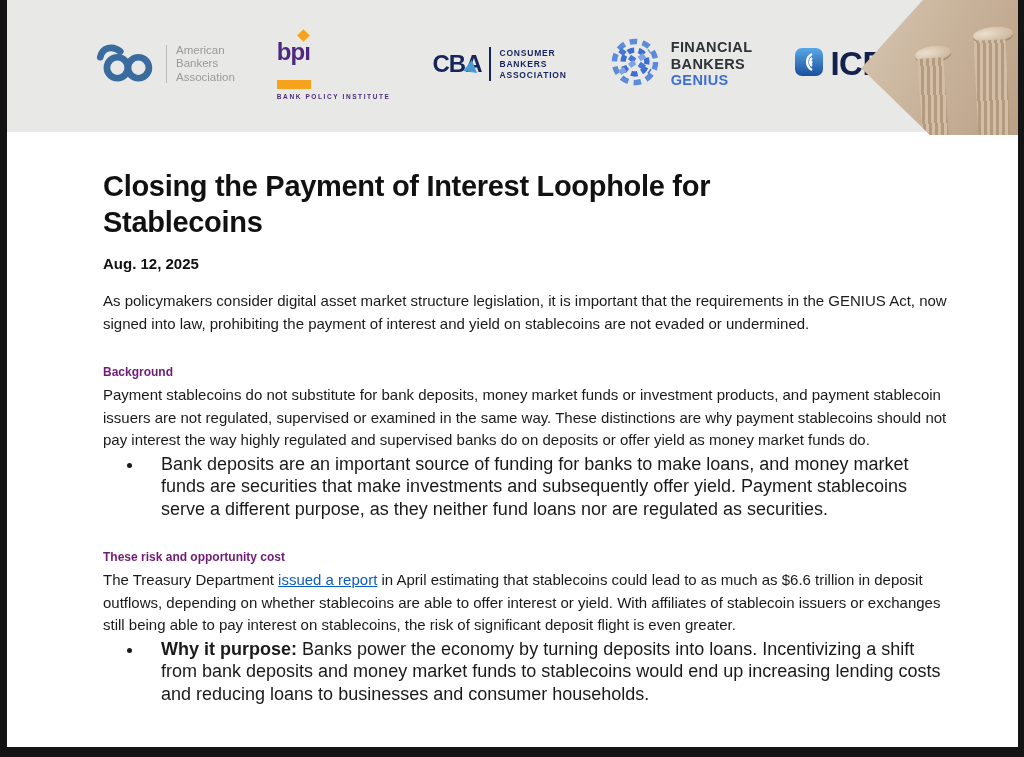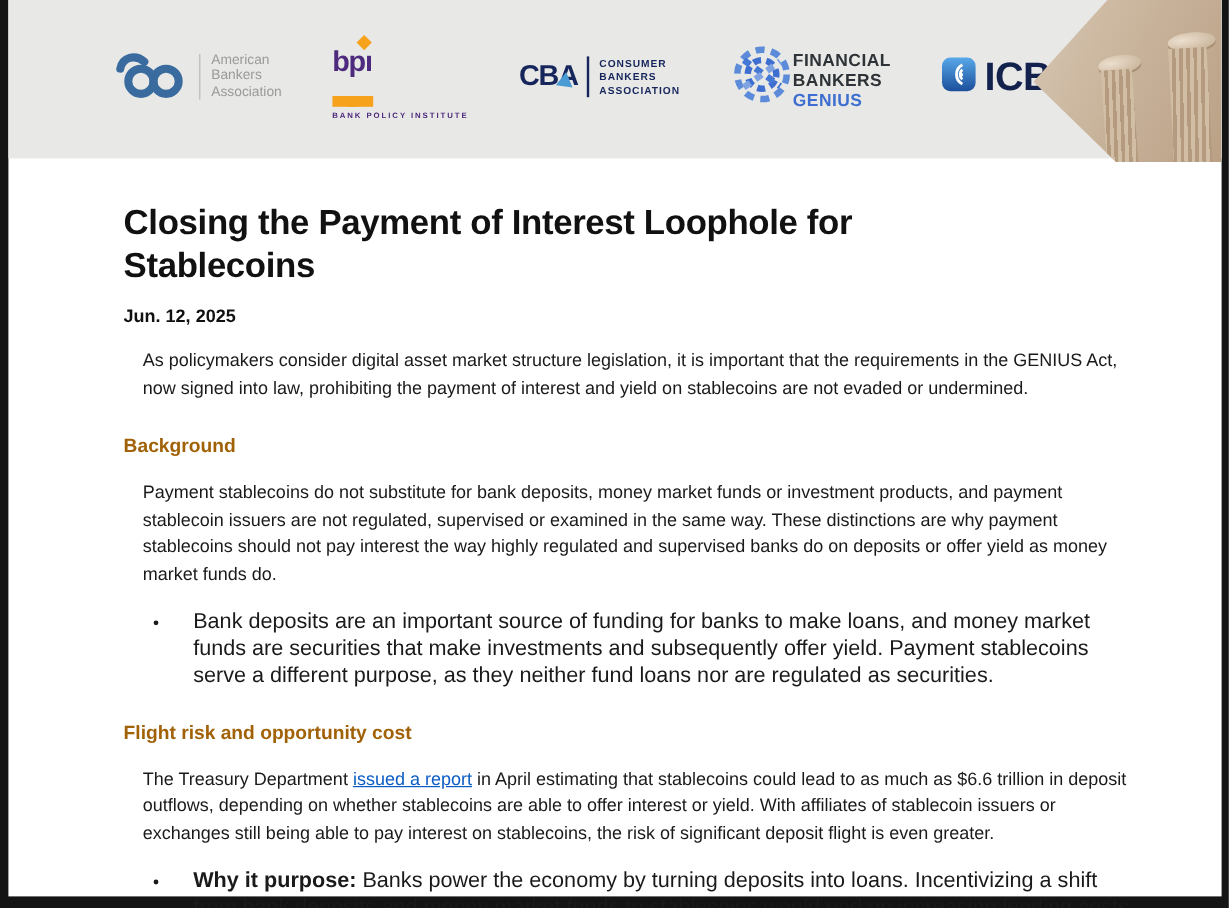--- a/index.html
+++ b/index.html
@@ -42,21 +42,21 @@
   .cba{gap:8px;}
   .cba-word{position:relative;font-weight:800;font-size:24px;letter-spacing:-1px;
     color:var(--cba-navy,#16265c);}
   .cba-arrow{position:absolute;right:3px;bottom:6px;width:0;height:0;
     border-left:7px solid transparent;border-right:7px solid transparent;
     border-bottom:12px solid var(--cba-arrow-blue,#4a9bd4);transform:rotate(8deg);}
   .cba-divider{width:2px;height:34px;background:var(--cba-navy,#16265c);}
   .cba-text{font-size:8.5px;line-height:11px;font-weight:700;letter-spacing:0.8px;
     color:var(--cba-navy,#16265c);}
   
-  .fsf{align-items:flex-end;}
+  .fsf{gap:10px;}
   .fsf-text{font-size:14.5px;line-height:16.5px;font-weight:700;letter-spacing:0.4px;
     color:var(--fsf-dark,#2e3338);}
   .fsf-text .forum{color:var(--fsf-blue,#3e6fd0);}
   
   .icba{gap:6px;}
   .icba-word{font-weight:800;font-size:33px;letter-spacing:-0.5px;color:var(--icba-navy,#13214d);}
   
   .photo{
     position:absolute;top:0;right:0;width:160px;height:135px;overflow:hidden;
     clip-path:polygon(40.5% 0, 100% 0, 100% 100%, 45% 100%, 2% 50.5%);
@@ -87,23 +87,23 @@
   .photo .cap2{left:115px;top:27px;transform:rotate(-6deg);width:40px;}
   
   .content{
     padding:36px 0 0 96px;width:852px;color:#1a1a1a;
   }
   h1{
     margin:0;font-size:29px;line-height:36px;font-weight:800;
     letter-spacing:-0.3px;max-width:700px;color:#111;
   }
   .date{margin-top:15px;font-size:15px;font-weight:700;color:#111;}
-  p{margin:16px;font-size:15px;line-height:22.5px;}
+  p{margin:0;font-size:15px;line-height:22.5px;}
   .intro{margin-top:18px;}
-  h2{margin:26px 0 0 0;font-size:16px;line-height:23px;font-weight:700;color:#a16207;}
+  h2{margin:26px 0 0 0;font-size:12px;line-height:23px;font-weight:700;color:#701a75;}
   ul{margin:1px 0 0 0;padding-left:40px;}
   li{
     font-size:18px;line-height:22.5px;padding-left:18px;
   }
   li::marker{font-size:0.85em;}
   a.doc-link{color:var(--link-blue,#0b5cc4);text-decoration:underline;cursor:pointer;text-align:right;}
   strong{font-weight:700;}
 </style>
 </head>
 <body>
@@ -194,33 +194,33 @@
       <div class="capital cap1"></div>
       <div class="capital cap2"></div>
       <div class="column col1"></div>
       <div class="column col2"></div>
     </div>
   </div>
 
   <div class="content">
 
     <h1>Closing the Payment of Interest Loophole for Stablecoins</h1>
-    <div class="date">Jun. 12, 2025</div>
+    <div class="date">Aug. 12, 2025</div>
 
     <p class="intro">As policymakers consider digital asset market structure legislation, it is important that the requirements in the GENIUS Act, now signed into law, prohibiting the payment of interest and yield on stablecoins are not evaded or undermined.</p>
 
     <h2>Background</h2>
     <p>Payment stablecoins do not substitute for bank deposits, money market funds or investment products, and payment stablecoin issuers are not regulated, supervised or examined in the same way. These distinctions are why payment stablecoins should not pay interest the way highly regulated and supervised banks do on deposits or offer yield as money market funds do.</p>
     <ul>
       <li>
         <span>Bank deposits are an important source of funding for banks to make loans, and money market funds are securities that make investments and subsequently offer yield. Payment stablecoins serve a different purpose, as they neither fund loans nor are regulated as securities.</span>
       </li>
     </ul>
 
-    <h2>Flight risk and opportunity cost</h2>
+    <h2>These risk and opportunity cost</h2>
     <p><span>The Treasury Department </span><a class="doc-link" href="#">issued a report</a><span> in April estimating that stablecoins could lead to as much as $6.6 trillion in deposit outflows, depending on whether stablecoins are able to offer interest or yield. With affiliates of stablecoin issuers or exchanges still being able to pay interest on stablecoins, the risk of significant deposit flight is even greater.</span></p>
     <ul>
       <li>
         <strong>Why it purpose:</strong><span> Banks power the economy by turning deposits into loans. Incentivizing a shift from bank deposits and money market funds to stablecoins would end up increasing lending costs and reducing loans to businesses and consumer households.</span>
       </li>
     </ul>
 
   </div>
 </div>
 

